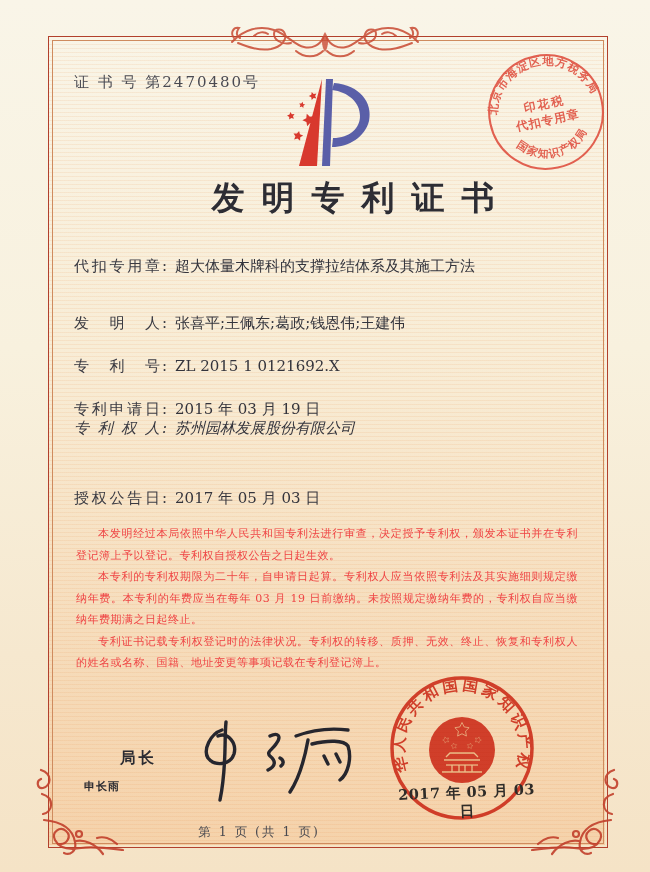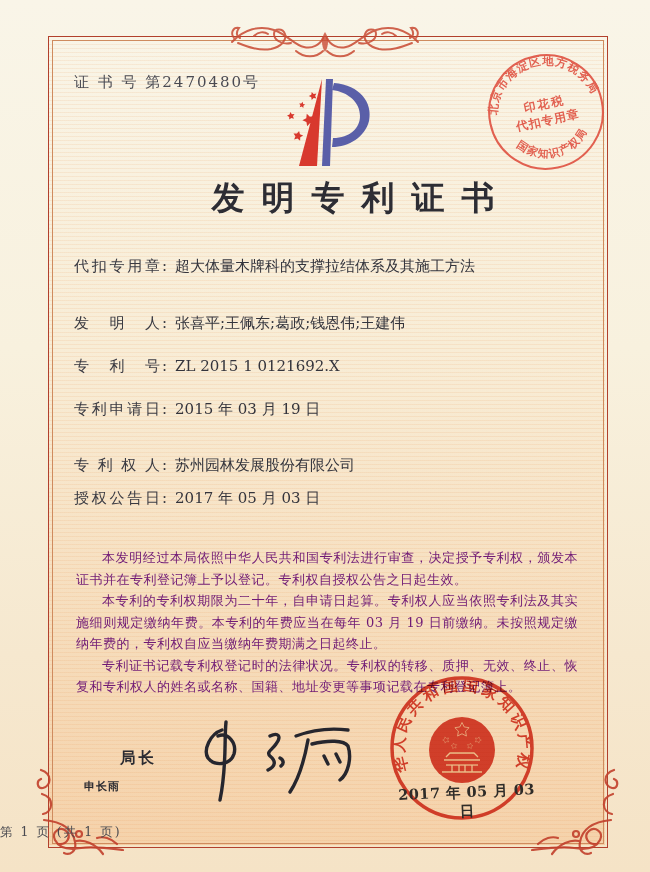--- a/index.html
+++ b/index.html
@@ -44,43 +44,43 @@
     font-family:"DejaVu Serif","Liberation Serif",serif;
     margin-left:28px;
   }
 
   .fields{position:absolute;left:74px;top:0;width:510px;}
   .field-row{position:absolute;left:0;white-space:nowrap;
     font-family:"DejaVu Serif","Liberation Serif",serif;
     font-size:15px;color:#34343c;}
   .field-label{display:inline-block;width:86px;text-align:justify;text-align-last:justify;color:#3a3a42;font-weight:500;vertical-align:top;}
   .field-colon{display:inline-block;margin:0 8px 0 2px;color:#3a3a42;}
-  .fr0{top:257px;} .fr1{top:314px;} .fr2{top:357px;} .fr3{top:400px;} .fr4{top:456px;} .fr5{top:489px;}
+  .fr0{top:257px;} .fr1{top:314px;} .fr2{top:357px;} .fr3{top:400px;} .fr4{top:419px;font-style:italic;} .fr5{top:489px;}
 
   .body-text{
-    position:absolute;left:76px;top:547px;width:502px;
-    font-family:"DejaVu Serif","Liberation Serif",serif;
-    font-size:13px;line-height:21.5px;letter-spacing:.5px;
-    color:#701a75;text-align:justify;
+    position:absolute;left:76px;top:523px;width:502px;
+    font-family:"DejaVu Serif","Liberation Serif",serif;
+    font-size:11px;line-height:21.5px;letter-spacing:.5px;
+    color:#ef4444;text-align:justify;
   }
   .body-text p{margin:0;text-indent:2em;}
 
   .sign-title{position:absolute;left:84px;top:748px;font-size:15.5px;font-weight:600;color:#2b2b31;letter-spacing:3px;margin-left:36px;}
   .sign-name{position:absolute;left:84px;top:779px;font-size:11px;font-weight:600;color:#2b2b31;letter-spacing:1px;}
   .signature{position:absolute;left:192px;top:714px;width:170px;height:92px;}
 
   .seal{position:absolute;left:382px;top:668px;width:160px;height:160px;mix-blend-mode:multiply;opacity:.93;}
   .seal-date{
     position:absolute;left:392px;top:783px;width:150px;text-align:center;
     font-size:14.5px;font-weight:700;color:#2f2c28;letter-spacing:.5px;
     transform:rotate(-2.5deg);
     font-family:"DejaVu Serif","Liberation Serif",serif;
   }
   .footer{
-    position:absolute;left:0;top:824px;width:518px;
+    position:absolute;left:0;top:824px;width:518px;text-align:center;
     font-size:12.5px;color:#4a4a50;letter-spacing:2px;
     font-family:"DejaVu Serif","Liberation Serif",serif;
   }
 </style>
 </head>
 <body>
 
 <div class="cert">
 
   <div class="texture"></div>

